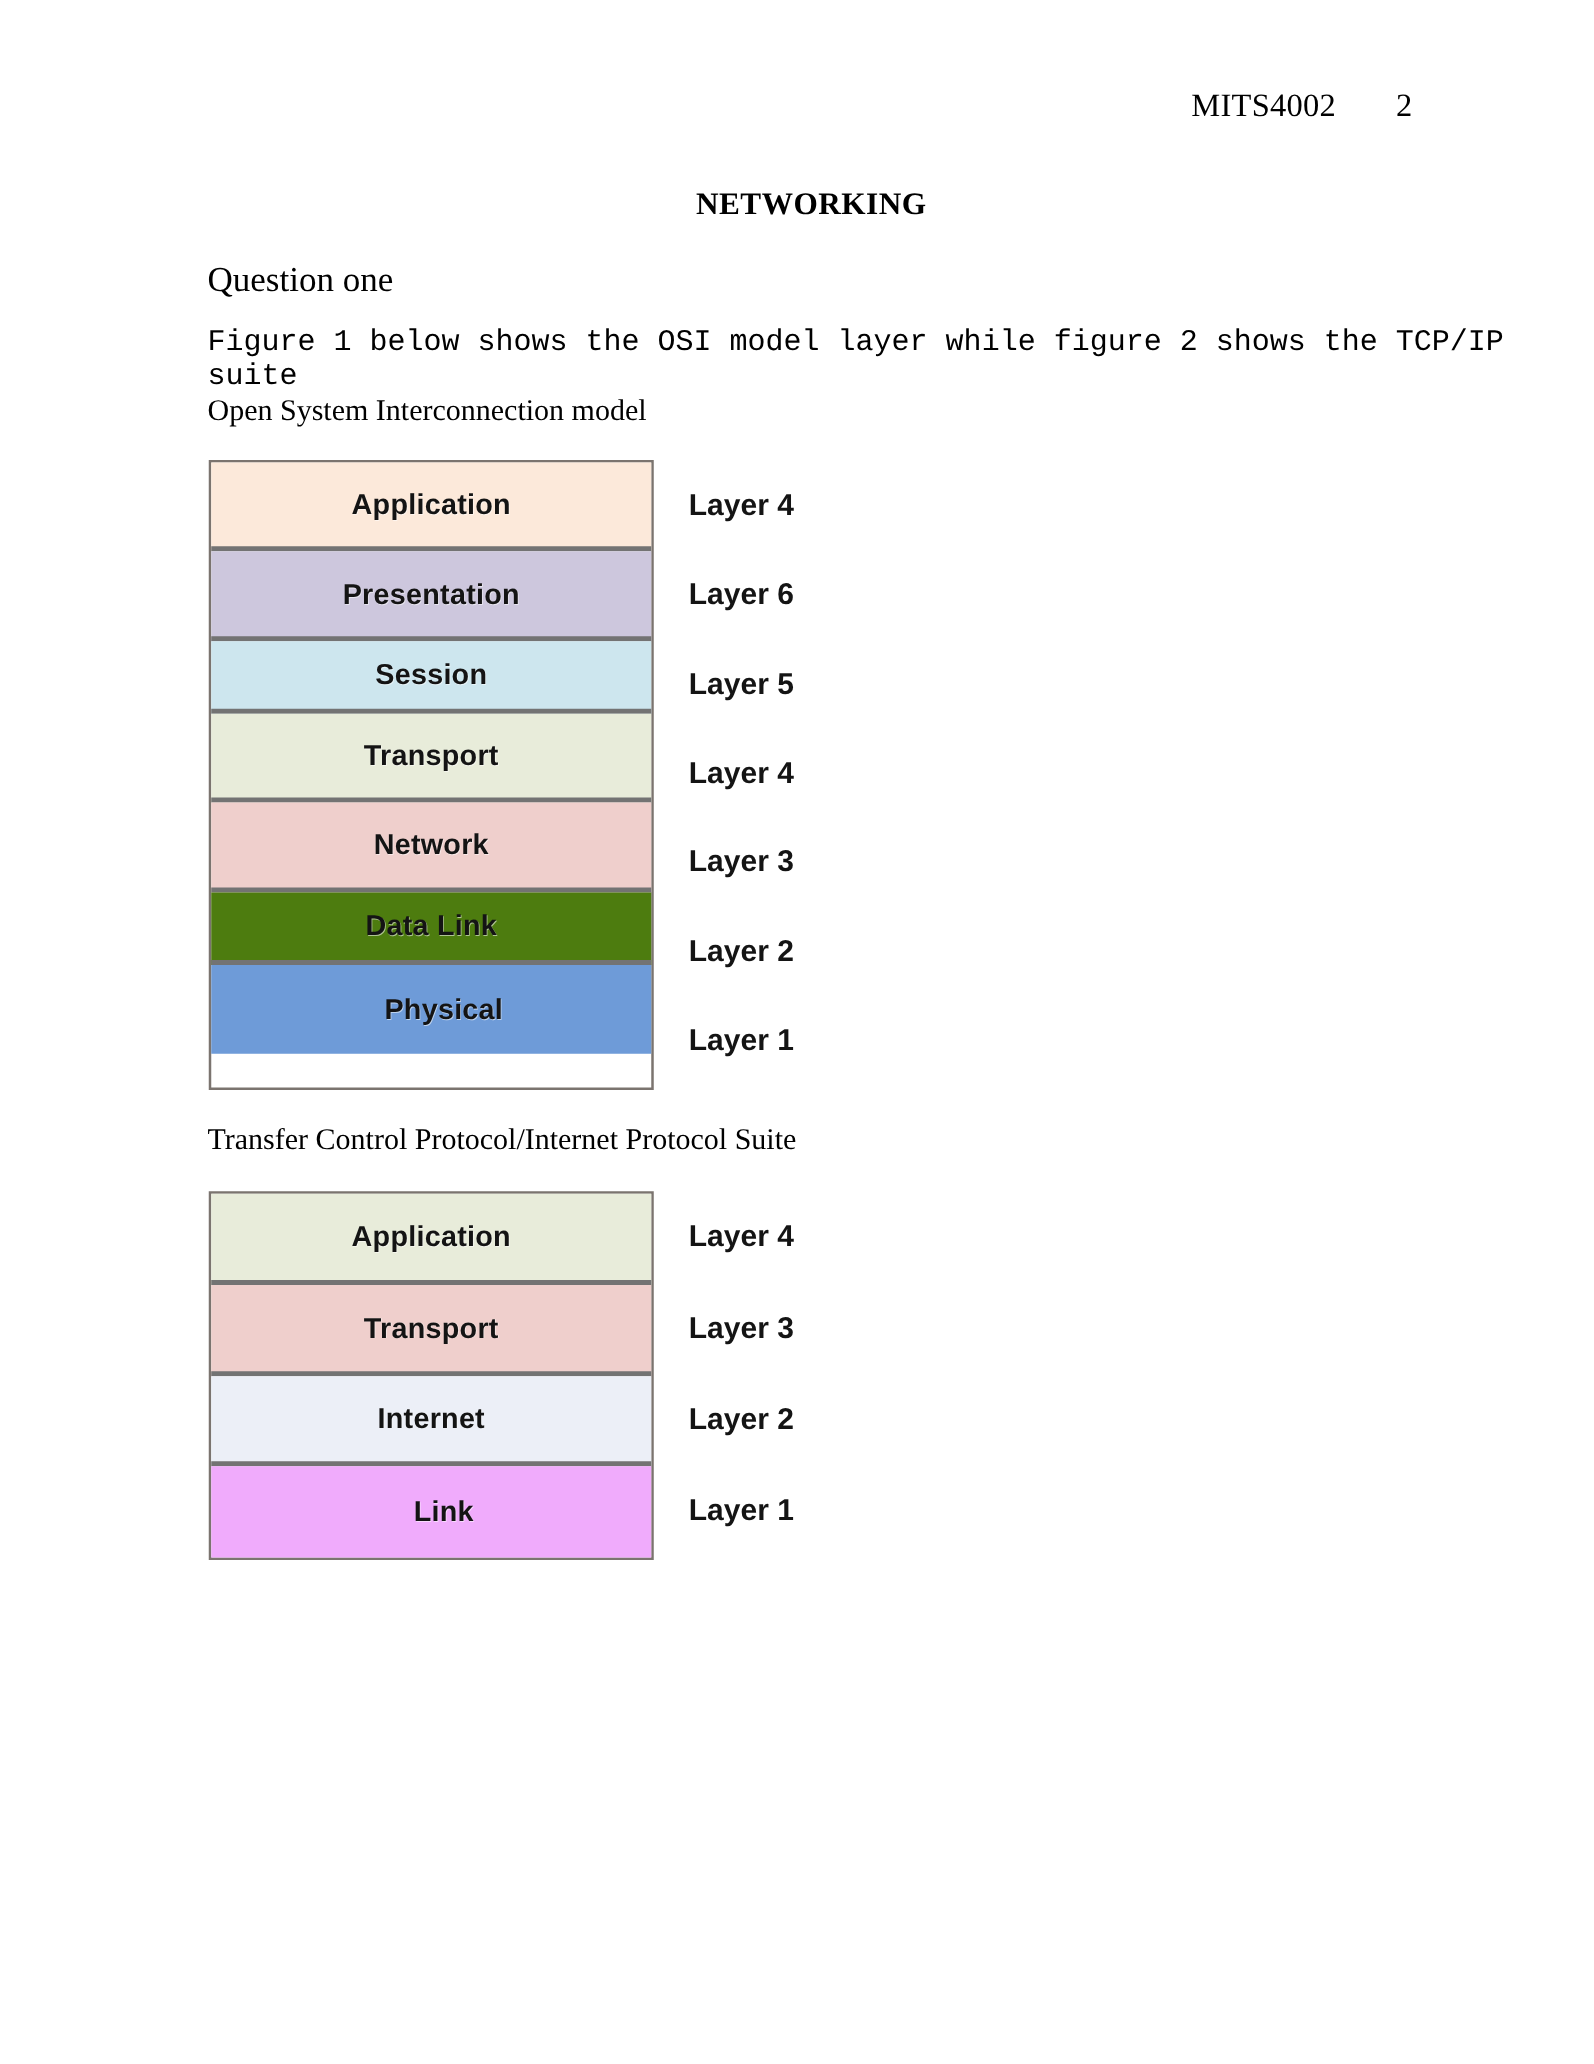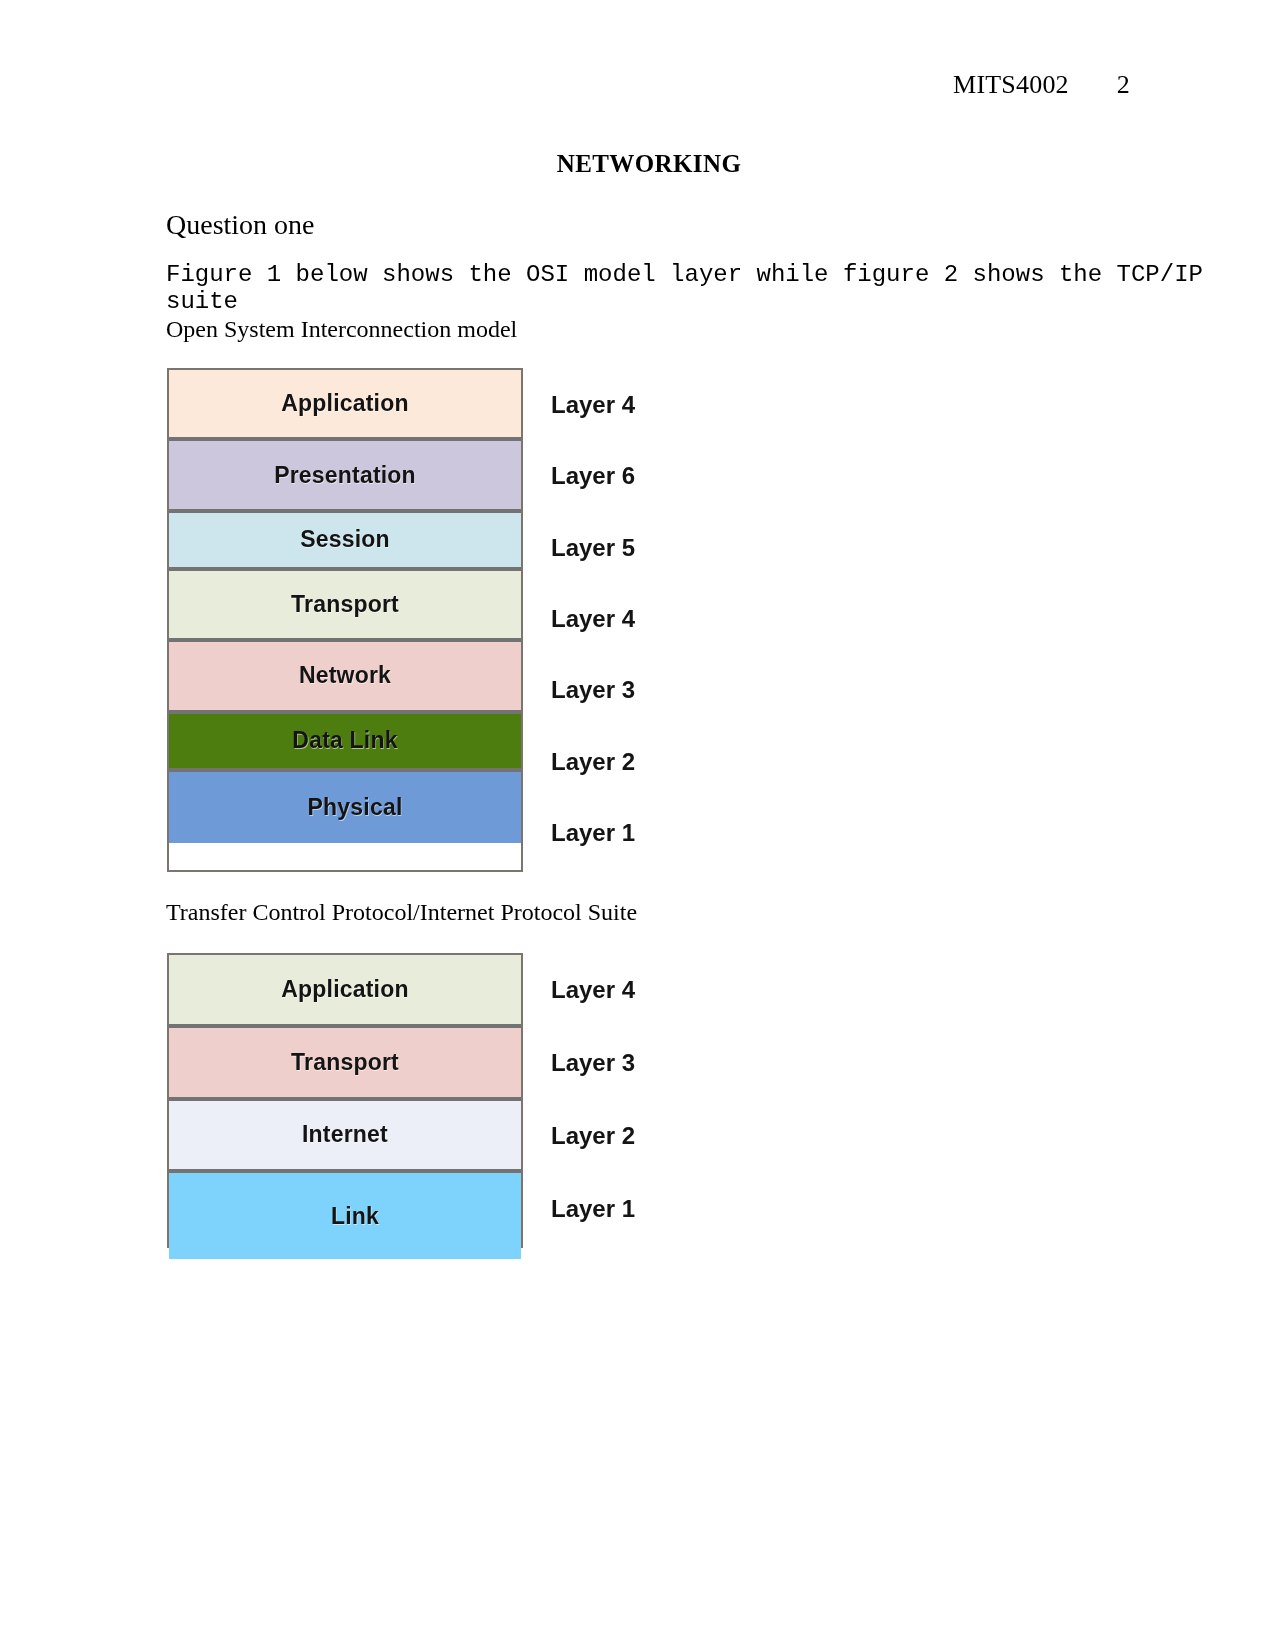--- a/index.html
+++ b/index.html
@@ -196,21 +196,21 @@
     <div class="stack-boxes">
         <div class="stack-row" style="height: 72.75px; background: rgb(232, 236, 218);">
           <span class="row-label">Application</span>
         </div>
         <div class="stack-row" style="height: 72.75px; background: rgb(239, 207, 204);">
           <span class="row-label">Transport</span>
         </div>
         <div class="stack-row" style="height: 72.75px; background: rgb(236, 239, 247);">
           <span class="row-label">Internet</span>
         </div>
-        <div class="stack-row" style="height: 86px; background: #7dd3fc;">
+        <div class="stack-row" style="height: 73px; background: #f0abfc;">
           <span class="row-label">Link</span>
         </div>
       </div>
     <div class="stack-layers">
         <div class="layer-tag" style="top: 23.375px;">Layer 4</div>
         <div class="layer-tag" style="top: 96.125px;">Layer 3</div>
         <div class="layer-tag" style="top: 168.875px;">Layer 2</div>
         <div class="layer-tag" style="top: 241.625px;">Layer 1</div>
       </div>
   </div>

